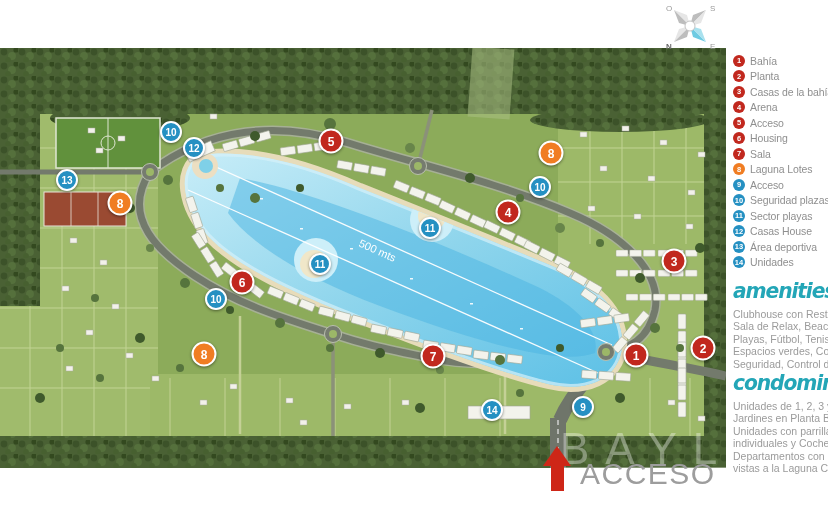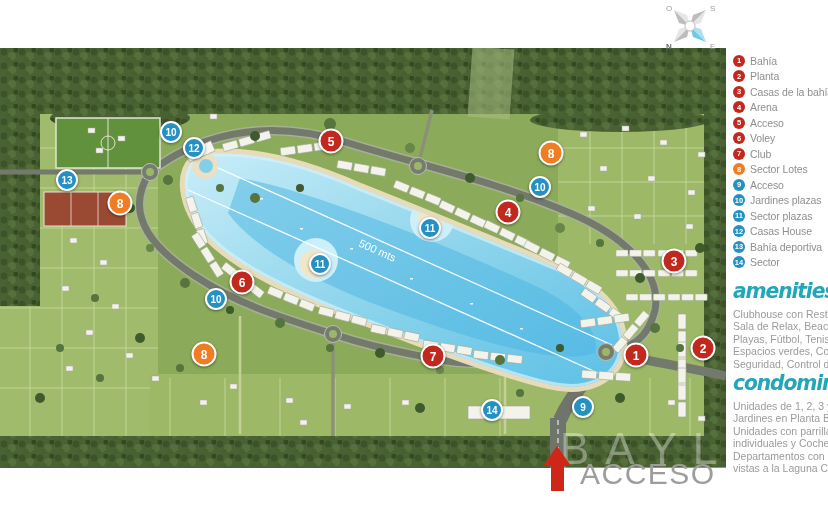--- a/index.html
+++ b/index.html
@@ -372,53 +372,53 @@
       <div class="lg-item">
         <span class="lg-dot" style="background: rgb(193, 40, 30);">4</span>
         <span class="lg-label">Arena</span>
       </div>
       <div class="lg-item">
         <span class="lg-dot" style="background: rgb(193, 40, 30);">5</span>
         <span class="lg-label">Acceso</span>
       </div>
       <div class="lg-item">
         <span class="lg-dot" style="background: rgb(193, 40, 30);">6</span>
-        <span class="lg-label">Voley</span>
+        <span class="lg-label">Housing</span>
       </div>
       <div class="lg-item">
         <span class="lg-dot" style="background: rgb(193, 40, 30);">7</span>
-        <span class="lg-label">Club</span>
+        <span class="lg-label">Sala</span>
       </div>
       <div class="lg-item">
         <span class="lg-dot" style="background: rgb(240, 125, 35);">8</span>
-        <span class="lg-label">Sector Lotes</span>
+        <span class="lg-label">Laguna Lotes</span>
       </div>
       <div class="lg-item">
         <span class="lg-dot" style="background: rgb(37, 144, 194);">9</span>
         <span class="lg-label">Acceso</span>
       </div>
       <div class="lg-item">
         <span class="lg-dot" style="background: rgb(37, 144, 194);">10</span>
-        <span class="lg-label">Jardines plazas</span>
+        <span class="lg-label">Seguridad plazas</span>
       </div>
       <div class="lg-item">
         <span class="lg-dot" style="background: rgb(37, 144, 194);">11</span>
-        <span class="lg-label">Sector plazas</span>
+        <span class="lg-label">Sector playas</span>
       </div>
       <div class="lg-item">
         <span class="lg-dot" style="background: rgb(37, 144, 194);">12</span>
         <span class="lg-label">Casas House</span>
       </div>
       <div class="lg-item">
         <span class="lg-dot" style="background: rgb(37, 144, 194);">13</span>
-        <span class="lg-label">Bahía deportiva</span>
+        <span class="lg-label">Área deportiva</span>
       </div>
       <div class="lg-item">
         <span class="lg-dot" style="background: rgb(37, 144, 194);">14</span>
-        <span class="lg-label">Sector</span>
+        <span class="lg-label">Unidades</span>
       </div>
     </div>
 
   <div class="section" style="top:278px;">
     <div class="section-title">amenities</div>
     <div class="section-lines" id="amenities-lines">
         <div class="body-line">Clubhouse con Restaurant,</div>
         <div class="body-line">Sala de Relax, Beach Bar,</div>
         <div class="body-line">Playas, Fútbol, Tenis, Voley,</div>
         <div class="body-line">Espacios verdes, Cocheras,</div>

